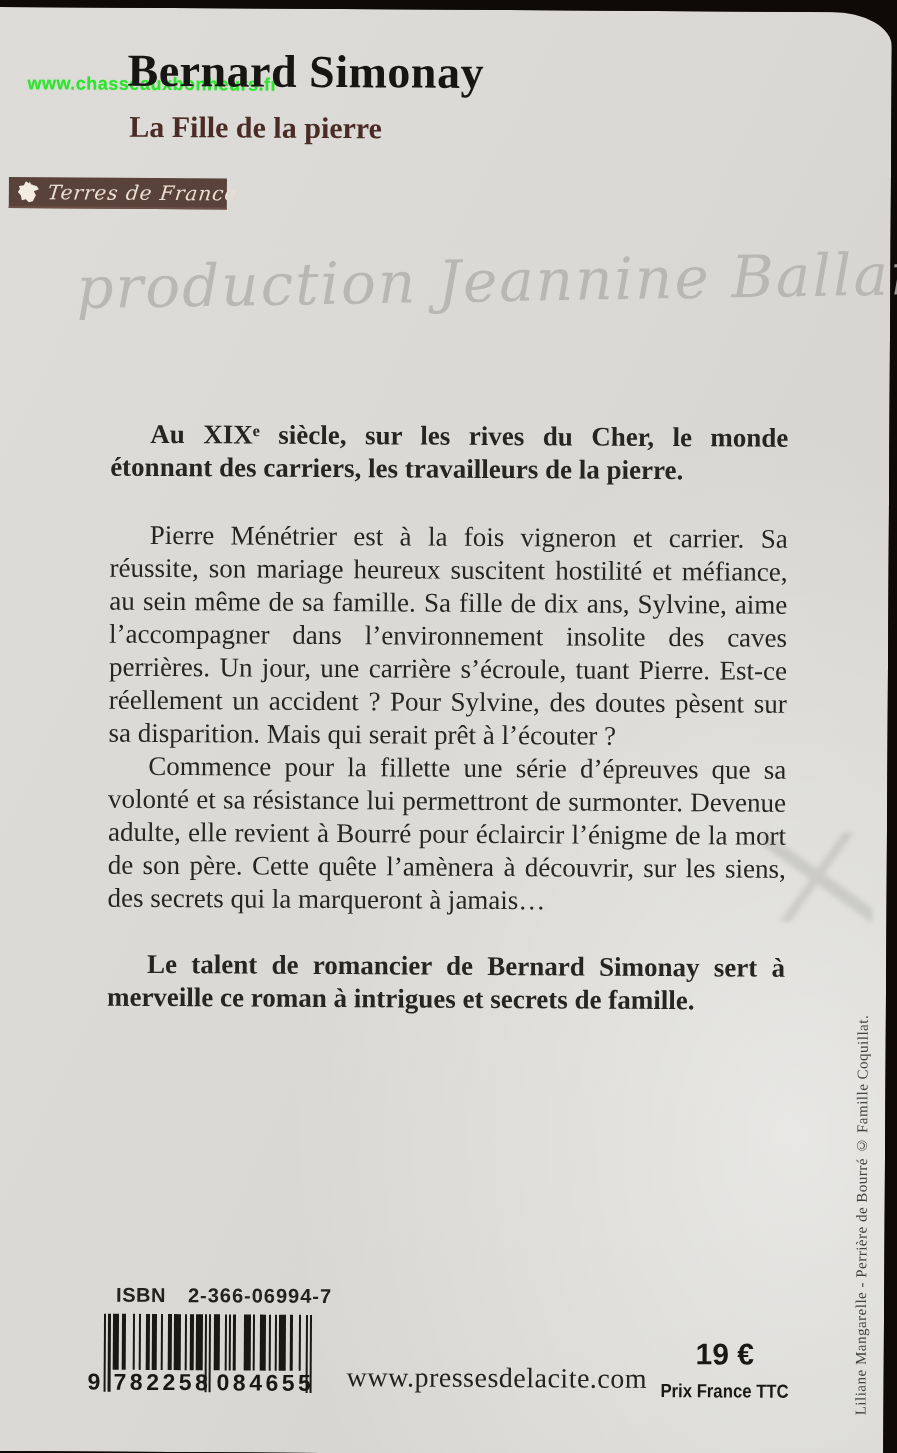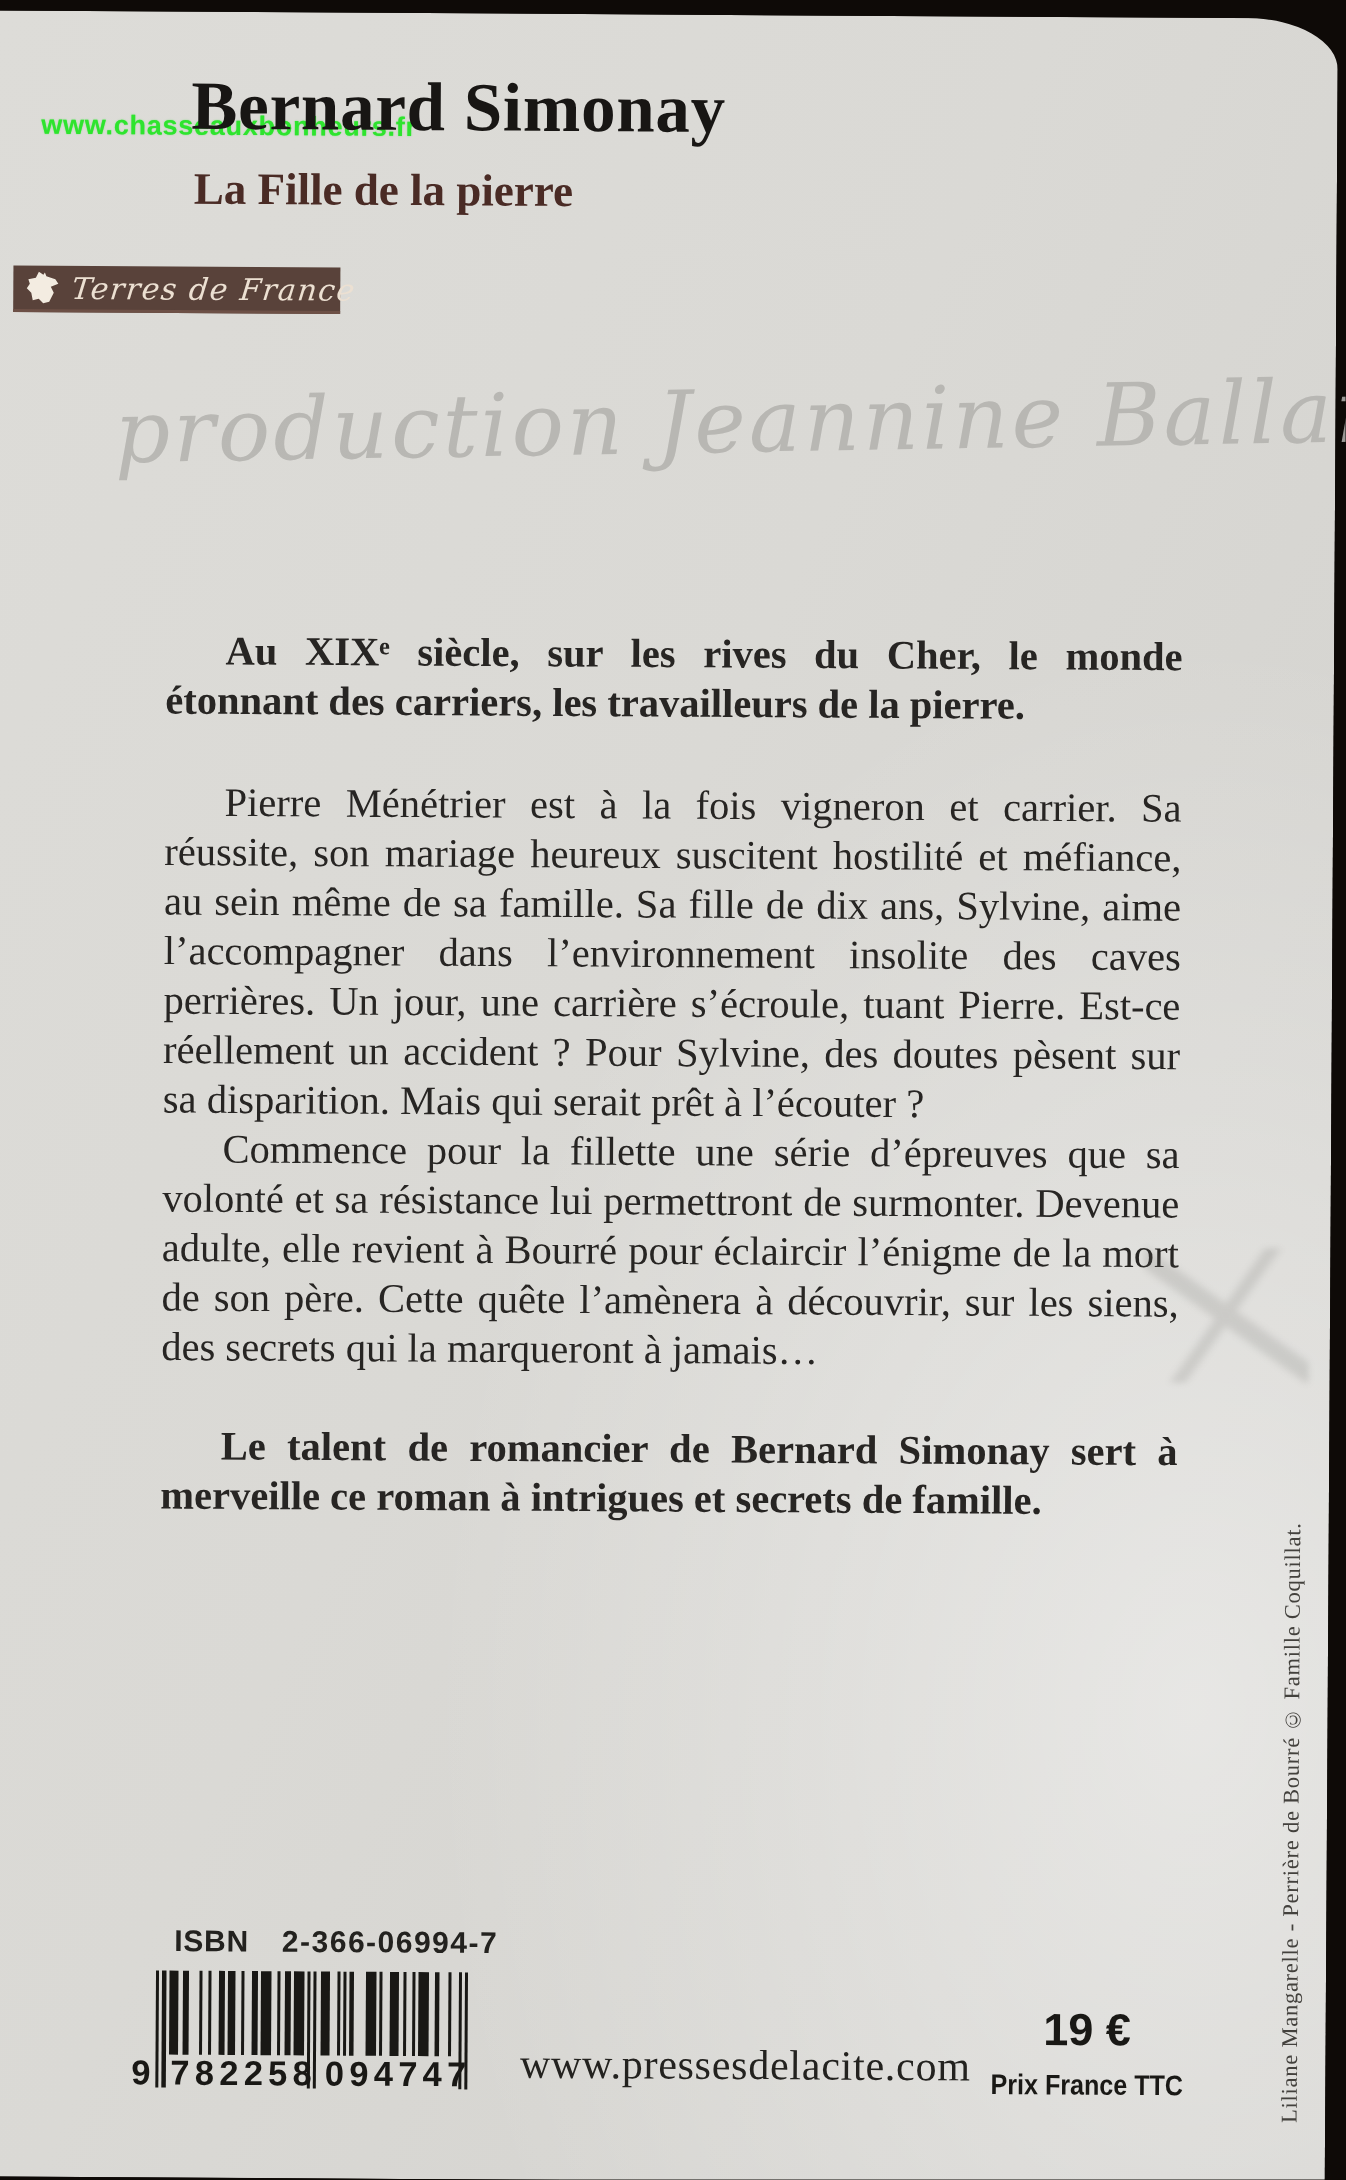--- a/index.html
+++ b/index.html
@@ -192,21 +192,21 @@
         <i style="width: 6.6px; height: 78px;"></i>
         <i class="b" style="width: 2.2px; height: 56px;"></i>
         <i style="width: 4.4px; height: 78px;"></i>
         <i class="b" style="width: 2.2px; height: 78px;"></i>
         <i style="width: 2.2px; height: 78px;"></i>
         <i class="b" style="width: 2.2px; height: 78px;"></i>
       </div>
     <div class="bc-digits">
       <span class="bc-lead">9</span>
       <span class="bc-g1">782258</span>
-      <span class="bc-g2">094747</span>
+      <span class="bc-g2">084655</span>
     </div>
   </div>
 
   <div class="website">www.pressesdelacite.com</div>
 
   <div class="price-block">
     <div class="price">19 €</div>
     <div class="price-note">Prix France TTC</div>
   </div>
 

